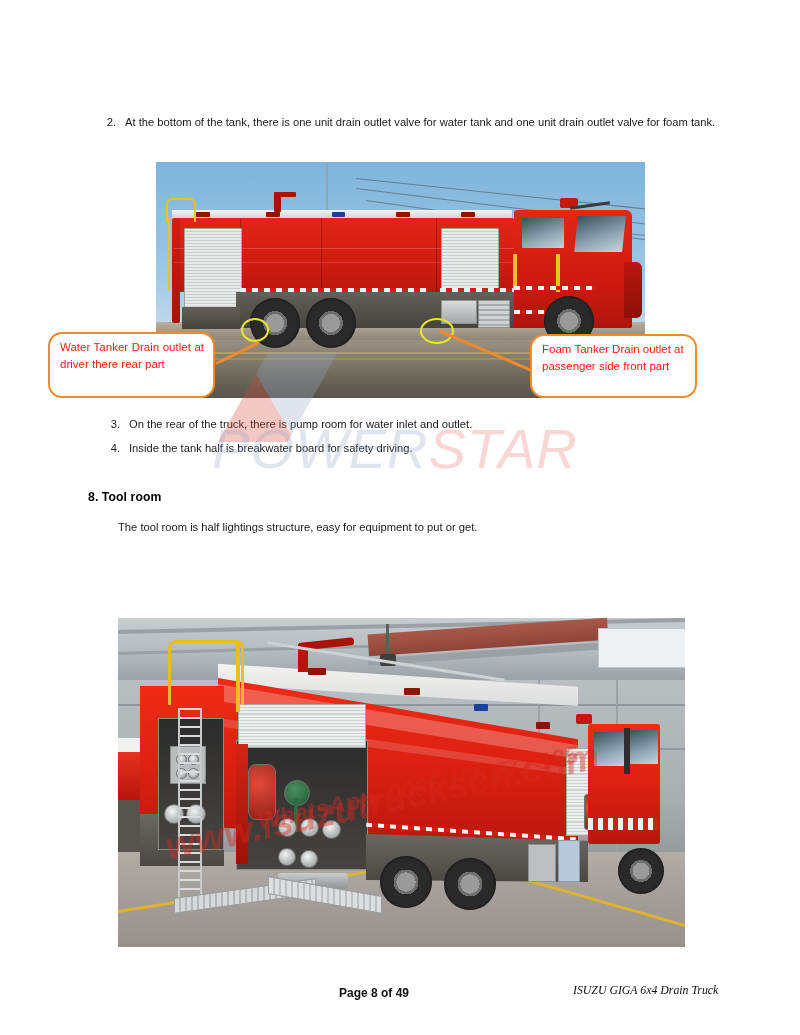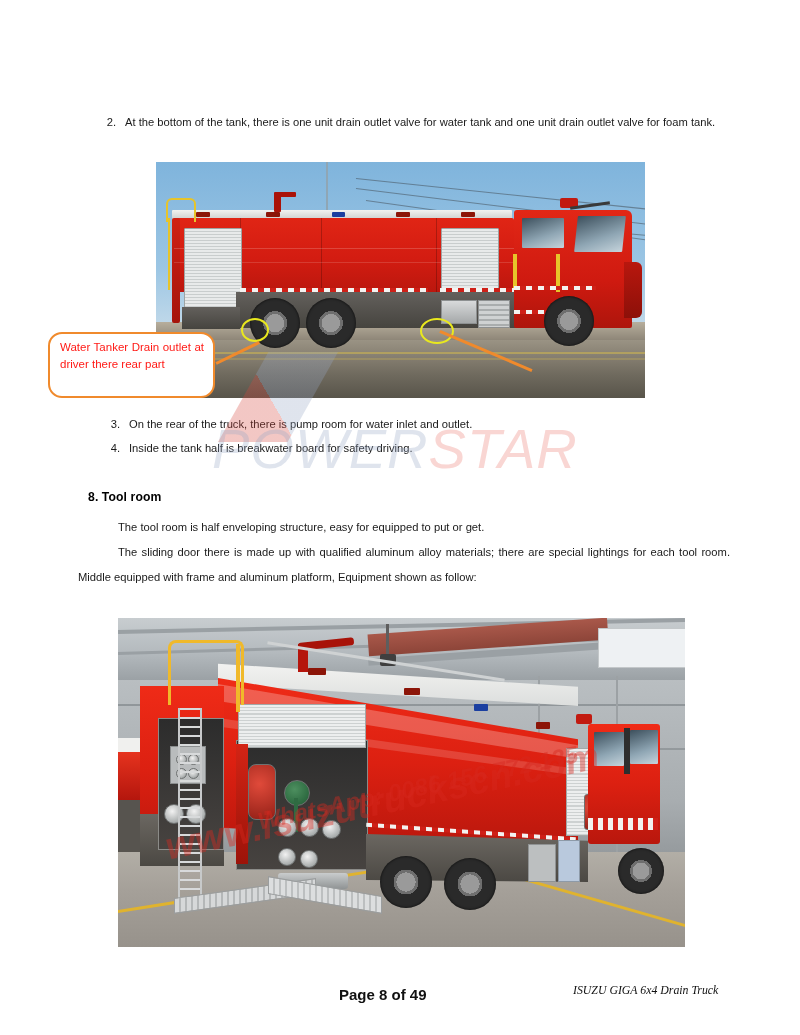--- a/index.html
+++ b/index.html
@@ -285,21 +285,21 @@
     font-weight: bold;
     font-style: italic;
     white-space: nowrap;
     transform-origin: left center;
     pointer-events: none;
   }
 
   
   .footer-page {
     position: absolute;
-    font-size: 15px;
+    font-size: 12px;
     font-weight: bold;
     color: #111;
   }
   .footer-title {
     position: absolute;
     font-family: "Liberation Serif", serif;
     font-style: italic;
     font-size: 11.8px;
     color: #111;
   }
@@ -378,41 +378,41 @@
 
     <div class="hl-circle" style="left:85px; top:156px; width:24px; height:20px;"></div>
     <div class="hl-circle" style="left:264px; top:156px; width:30px; height:22px;"></div>
   </div>
 
   <div class="leader" style="left:216px; top:362px; width:48px; transform:rotate(-26deg);"></div>
   <div class="leader" style="left:440px; top:330px; width:100px; transform:rotate(23deg);"></div>
 
   <div class="callout" style="left:48px; top:332px; width:167px; height:66px;">Water Tanker Drain outlet at driver there rear part</div>
 
+  <div class="callout right" style="left:530px; top:334px; width:167px; height:64px;">Foam Tanker Drain outlet at passenger side front part</div>
 
   <div class="numlist-item" style="left:100px; top:412px; width:620px;">
     <span class="num">3.</span>
     <span class="body">On the rear of the truck, there is pump room for water inlet and outlet.</span>
   </div>
 
   <div class="numlist-item" style="left:100px; top:436px; width:620px;">
     <span class="num">4.</span>
     <span class="body">Inside the tank half is breakwater board for safety driving.</span>
   </div>
 
   <div class="wm-swoosh" style="left:218px; top:352px;"></div>
   <div class="watermark-powerstar" style="left:212px; top:416px;">
     <span class="wm-power">POWER</span><span class="wm-star">STAR</span>
   </div>
 
   <div class="heading" style="left:88px; top:490px;">8. Tool room</div>
 
-  <div class="para" style="left:118px; top:515px; width:612px;">The tool room is half enveloping structure, easy for equipped to put or get.</div>
-
-  <div class="para" style="left:78px; top:540px; width:652px; text-indent:40px;">The sliding door there is made up with qualified aluminum alloy materials; there are special lightings for each tool room. Middle equipped with frame and aluminum platform, Equipment shown as follow:</div>
+  <div class="para" style="left:118px; top:515px; width:612px;">The tool room is half lightings structure, easy for equipment to put or get.</div>
+
 
   <div class="photo" style="left:118px; top:618px; width:567px; height:329px;">
 
     <div class="wh-ceiling" style="height:62px;"></div>
     <div class="wh-beam" style="left:0; top:6px; width:567px; height:4px; transform:rotate(-1.2deg);"></div>
     <div class="wh-beam" style="left:0; top:26px; width:567px; height:3px; transform:rotate(-1.6deg);"></div>
     <div class="wh-beam rust" style="left:250px; top:8px; width:240px; height:22px; transform:rotate(-4deg);"></div>
     <div class="wh-beam" style="left:250px; top:32px; width:250px; height:7px; transform:rotate(-4deg);"></div>
     <div style="position:absolute;left:268px;top:6px;width:3px;height:34px;background:#5e5e5e;"></div>
     <div style="position:absolute;left:262px;top:36px;width:16px;height:12px;background:#3f3f3f;border-radius:2px;"></div>

